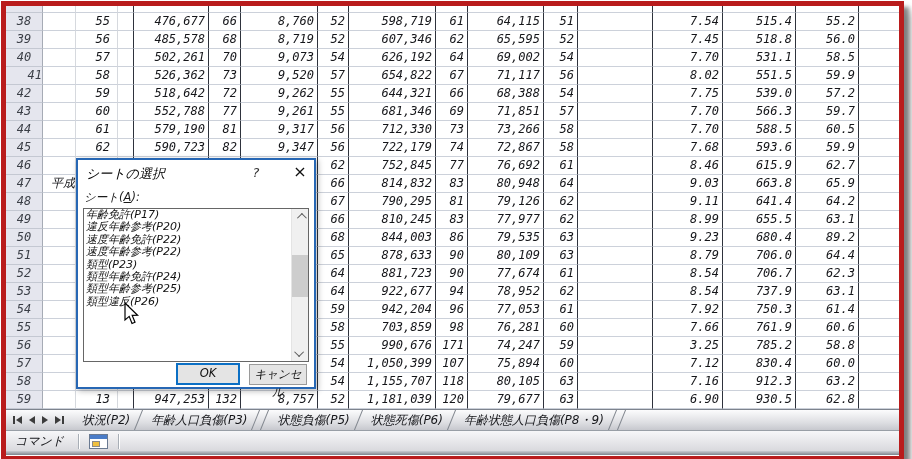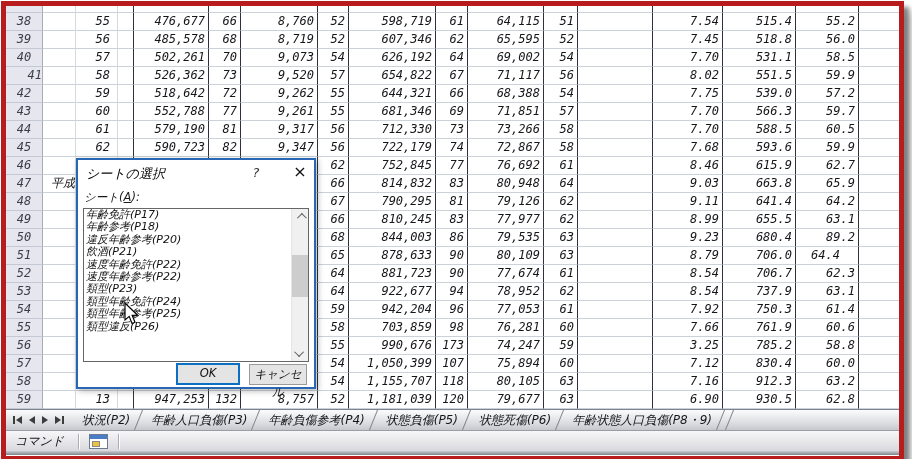--- a/index.html
+++ b/index.html
@@ -371,21 +371,21 @@
         <div class="cell bk" style="width: 32px;"></div>
         <div class="cell bk" style="width: 77px;"></div>
         <div class="cell bk" style="width: 31px;">65</div>
         <div class="cell bk" style="width: 87px;">878,633</div>
         <div class="cell bk" style="width: 32px;">90</div>
         <div class="cell bk" style="width: 76px;">80,109</div>
         <div class="cell bk" style="width: 34px;">63</div>
         <div class="cell bk" style="width: 75px;"></div>
         <div class="cell bk" style="width: 70px;">8.79</div>
         <div class="cell bk" style="width: 73px;">706.0</div>
-        <div class="cell bk" style="width: 63px; text-align: center;">64.4</div>
+        <div class="cell bk" style="width: 63px;">64.4</div>
         <div class="cell nb"></div>
       </div>
       <div class="srow">
         <div class="cell hdr" style="width: 37px;">52</div>
         <div class="cell lt al" style="width: 33px;"></div>
         <div class="cell lt pr7" style="width: 42px;"></div>
         <div class="cell bk" style="width: 16px;"></div>
         <div class="cell bk" style="width: 75px;"></div>
         <div class="cell bk" style="width: 32px;"></div>
         <div class="cell bk" style="width: 77px;"></div>
@@ -460,21 +460,21 @@
       <div class="srow">
         <div class="cell hdr" style="width: 37px;">56</div>
         <div class="cell lt al" style="width: 33px;"></div>
         <div class="cell lt pr7" style="width: 42px;"></div>
         <div class="cell bk" style="width: 16px;"></div>
         <div class="cell bk" style="width: 75px;"></div>
         <div class="cell bk" style="width: 32px;"></div>
         <div class="cell bk" style="width: 77px;"></div>
         <div class="cell bk" style="width: 31px;">55</div>
         <div class="cell bk" style="width: 87px;">990,676</div>
-        <div class="cell bk" style="width: 32px;">173</div>
+        <div class="cell bk" style="width: 32px;">171</div>
         <div class="cell bk" style="width: 76px;">74,247</div>
         <div class="cell bk" style="width: 34px;">59</div>
         <div class="cell bk" style="width: 75px;"></div>
         <div class="cell bk" style="width: 70px;">3.25</div>
         <div class="cell bk" style="width: 73px;">785.2</div>
         <div class="cell bk" style="width: 63px;">58.8</div>
         <div class="cell nb"></div>
       </div>
       <div class="srow">
         <div class="cell hdr" style="width: 37px;">57</div>
@@ -550,21 +550,20 @@
       <span class="navbtn">
           <span class="tri-r"></span>
           <span class="bar"></span>
         </span>
     </div>
     <div id="tabs" style="display:flex;align-items:center;overflow:hidden;flex:1 1 auto;">
         <span class="tab">状況(P2)</span>
         <span class="tabsep"></span>
         <span class="tab">年齢人口負傷(P3)</span>
         <span class="tabsep"></span>
-        <span class="tab">年齢負傷参考(P4)</span>
         <span class="tabsep"></span>
         <span class="tab">状態負傷(P5)</span>
         <span class="tabsep"></span>
         <span class="tab">状態死傷(P6)</span>
         <span class="tabsep"></span>
         <span class="tab">年齢状態人口負傷(P8・9)</span>
         <span class="tabsep"></span>
         <span class="tabsep"></span>
       </div>
   </div>
@@ -589,23 +588,21 @@
       <div class="dlg-scroll">
         <span class="sb-btn up">
             <span class="chev u"></span>
           </span>
         <span class="sb-thumb"></span>
         <span class="sb-btn down">
             <span class="chev d"></span>
           </span>
       </div>
     <div class="dlg-item">年齢免許(P17)</div>
-        <div class="dlg-item">年齢参考(P18)</div>
         <div class="dlg-item">違反年齢参考(P20)</div>
-        <div class="dlg-item">飲酒(P21)</div>
         <div class="dlg-item">速度年齢免許(P22)</div>
         <div class="dlg-item">速度年齢参考(P22)</div>
         <div class="dlg-item">類型(P23)</div>
         <div class="dlg-item">類型年齢免許(P24)</div>
         <div class="dlg-item">類型年齢参考(P25)</div>
         <div class="dlg-item">類型違反(P26)</div>
       </div>
     <div class="dlg-ok">OK</div>
     <div class="dlg-cancel">キャンセル</div>
   </div>

